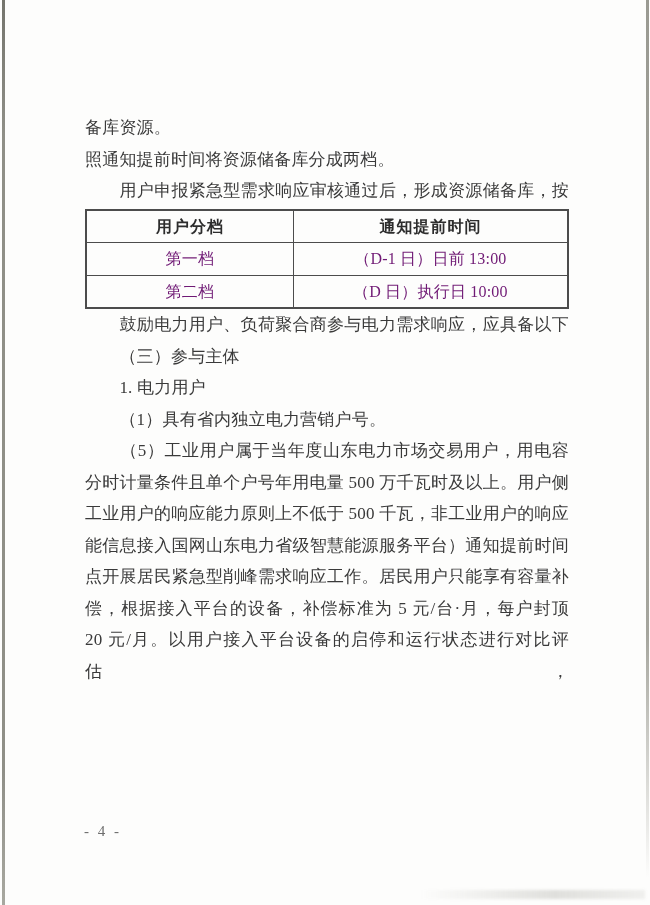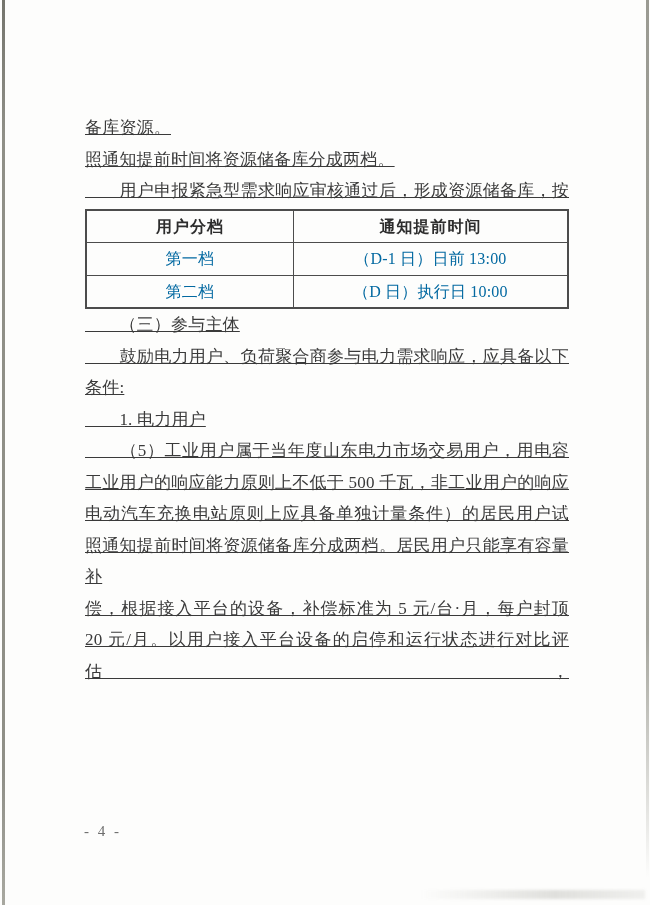--- a/index.html
+++ b/index.html
@@ -22,35 +22,35 @@
   .scan-smudge-bottom {
     position: absolute; left: 420px; top: 890px; width: 225px; height: 9px;
     background: linear-gradient(90deg, rgba(120,120,110,0) 0%, rgba(120,120,110,0.22) 60%, rgba(120,120,110,0.10) 100%);
     filter: blur(1.5px);
   }
   .content {
     position: absolute; left: 85px; top: 112px; width: 484px;
     color: #3a3a3a; font-size: 17px; line-height: 31.5px;
     letter-spacing: 0.2px;
   }
-  .line { text-align: left; white-space: pre-wrap; text-decoration: underline; }
+  .line { text-align: left; white-space: pre-wrap; }
   .line.j { text-align: justify; text-align-last: justify; }
   .doc-table {
     width: 100%; border-collapse: collapse; table-layout: fixed;
     margin: 2px 0 0 0;
     border: 2px solid #4c4c4c;
   }
   .doc-table th, .doc-table td {
     border: 1px solid #4c4c4c;
     text-align: center; vertical-align: middle;
     height: 29px; padding: 0; font-size: 16px;
     overflow: hidden;
   }
   .doc-table th { font-weight: bold; color: #2d2d2d; letter-spacing: 1px; }
-  .doc-table td { font-weight: normal; color: #0369a1; text-align: center; }
+  .doc-table td { font-weight: normal; color: #701a75; text-align: center; }
   .page-number {
     position: absolute; left: 84px; top: 823px;
     font-size: 15px; color: #6e6e6e; letter-spacing: 2.5px;
   }
 </style>
 </head>
 <body>
 
 <div class="page">
 
@@ -80,27 +80,28 @@
           <td>第一档</td>
           <td>（D-1 日）日前 13:00</td>
         </tr>
         <tr>
           <td>第二档</td>
           <td>（D 日）执行日 10:00</td>
         </tr>
       </tbody>
     </table>
 
+    <div class="line j">　　鼓励电力用户、负荷聚合商参与电力需求响应，应具备以下</div>
     <div class="line">　　（三）参与主体</div>
-    <div class="line j">　　鼓励电力用户、负荷聚合商参与电力需求响应，应具备以下</div>
-    <div class="line">条件:</div>
     <div class="line">　　1. 电力用户</div>
+    <div class="line">　　（1）具有省内独立电力营销户号。</div>
     <div class="line j">　　（5）工业用户属于当年度山东电力市场交易用户，用电容</div>
+    <div class="line j">分时计量条件且单个户号年用电量 500 万千瓦时及以上。用户侧</div>
     <div class="line j">工业用户的响应能力原则上不低于 500 千瓦，非工业用户的响应</div>
-    <div class="line j">电动汽车充换电站原则上应具备单独计量条件）的居民用户试</div>
-    <div class="line j">照通知提前时间将资源储备库分成两档。居民用户只能享有容量补</div>
+    <div class="line j">能信息接入国网山东电力省级智慧能源服务平台）通知提前时间</div>
+    <div class="line j">点开展居民紧急型削峰需求响应工作。居民用户只能享有容量补</div>
     <div class="line j">偿，根据接入平台的设备，补偿标准为 5 元/台·月，每户封顶</div>
     <div class="line j">20 元/月。以用户接入平台设备的启停和运行状态进行对比评估，</div>
   </div>
 
   <div class="page-number">- 4 -</div>
 
 </div>
 
 </body></html>

